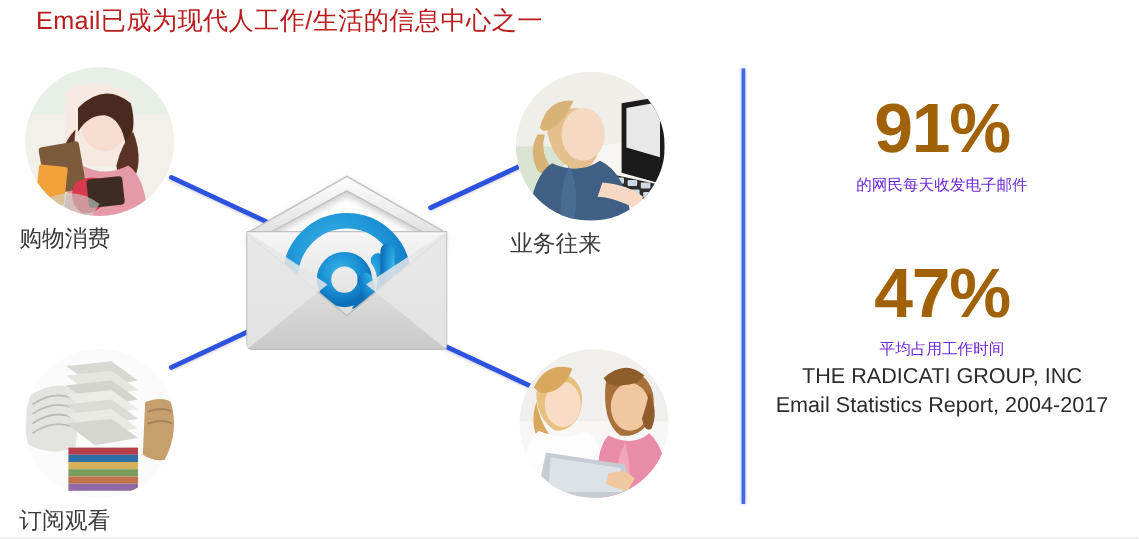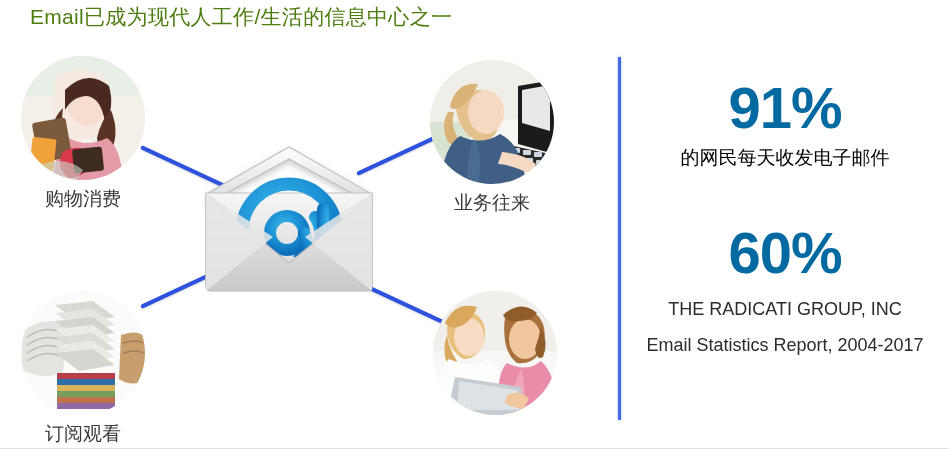--- a/index.html
+++ b/index.html
@@ -19,30 +19,30 @@
     border-bottom: 1px solid #e2e2e2;
     box-sizing: border-box;
   }
 
   
   #title {
     position: absolute;
     left: 30px;
     top: 3px;
     font-size: 21px;
-    color: #4d7c0f;
+    color: #b91c1c;
     letter-spacing: 0.3px;
     white-space: nowrap;
   }
 
   
   .node {
     position: absolute;
     width: 134px;
-    text-align: center;
+    text-align: left;
   }
   .photo {
     width: 124px;
     height: 124px;
     margin: 0 auto;
     border-radius: 50%;
     overflow: hidden;
     position: relative;
     background: #f4f4f4;
   }
@@ -99,36 +99,36 @@
     position: absolute;
     left: 630px;
     top: 60px;
     width: 310px;
     text-align: center;
   }
   .stat-block { width: 100%; }
   .stat-value {
     font-size: 58px;
     font-weight: bold;
-    color: #0369a1;
+    color: #a16207;
     line-height: 1.05;
     letter-spacing: -1px;
   }
   .stat-caption {
-    font-size: 19px;
-    color: #000000;
+    font-size: 13px;
+    color: #6d28d9;
     margin-top: 6px;
     white-space: nowrap;
   }
   #stat-primary { margin-top: 18px; }
   #stat-secondary { margin-top: 52px; }
   .source-line {
     font-size: 18px;
     color: #2c2c2c;
-    margin-top: 15px;
+    margin-top: 3px;
     white-space: nowrap;
   }
 </style>
 </head>
 <body>
 
 <div id="slide">
 
   <div id="title">Email已成为现代人工作/生活的信息中心之一</div>
 
@@ -291,20 +291,21 @@
   <div id="divider"></div>
 
   <div id="stats">
 
     <div class="stat-block" id="stat-primary">
       <div class="stat-value">91%</div>
       <div class="stat-caption">的网民每天收发电子邮件</div>
     </div>
 
     <div class="stat-block" id="stat-secondary">
-      <div class="stat-value">60%</div>
+      <div class="stat-value">47%</div>
+      <div class="stat-caption">平均占用工作时间</div>
       <div class="source-line">THE RADICATI GROUP, INC</div>
       <div class="source-line">Email Statistics Report, 2004-2017</div>
     </div>
 
   </div>
 
 </div>
 
 </body></html>

